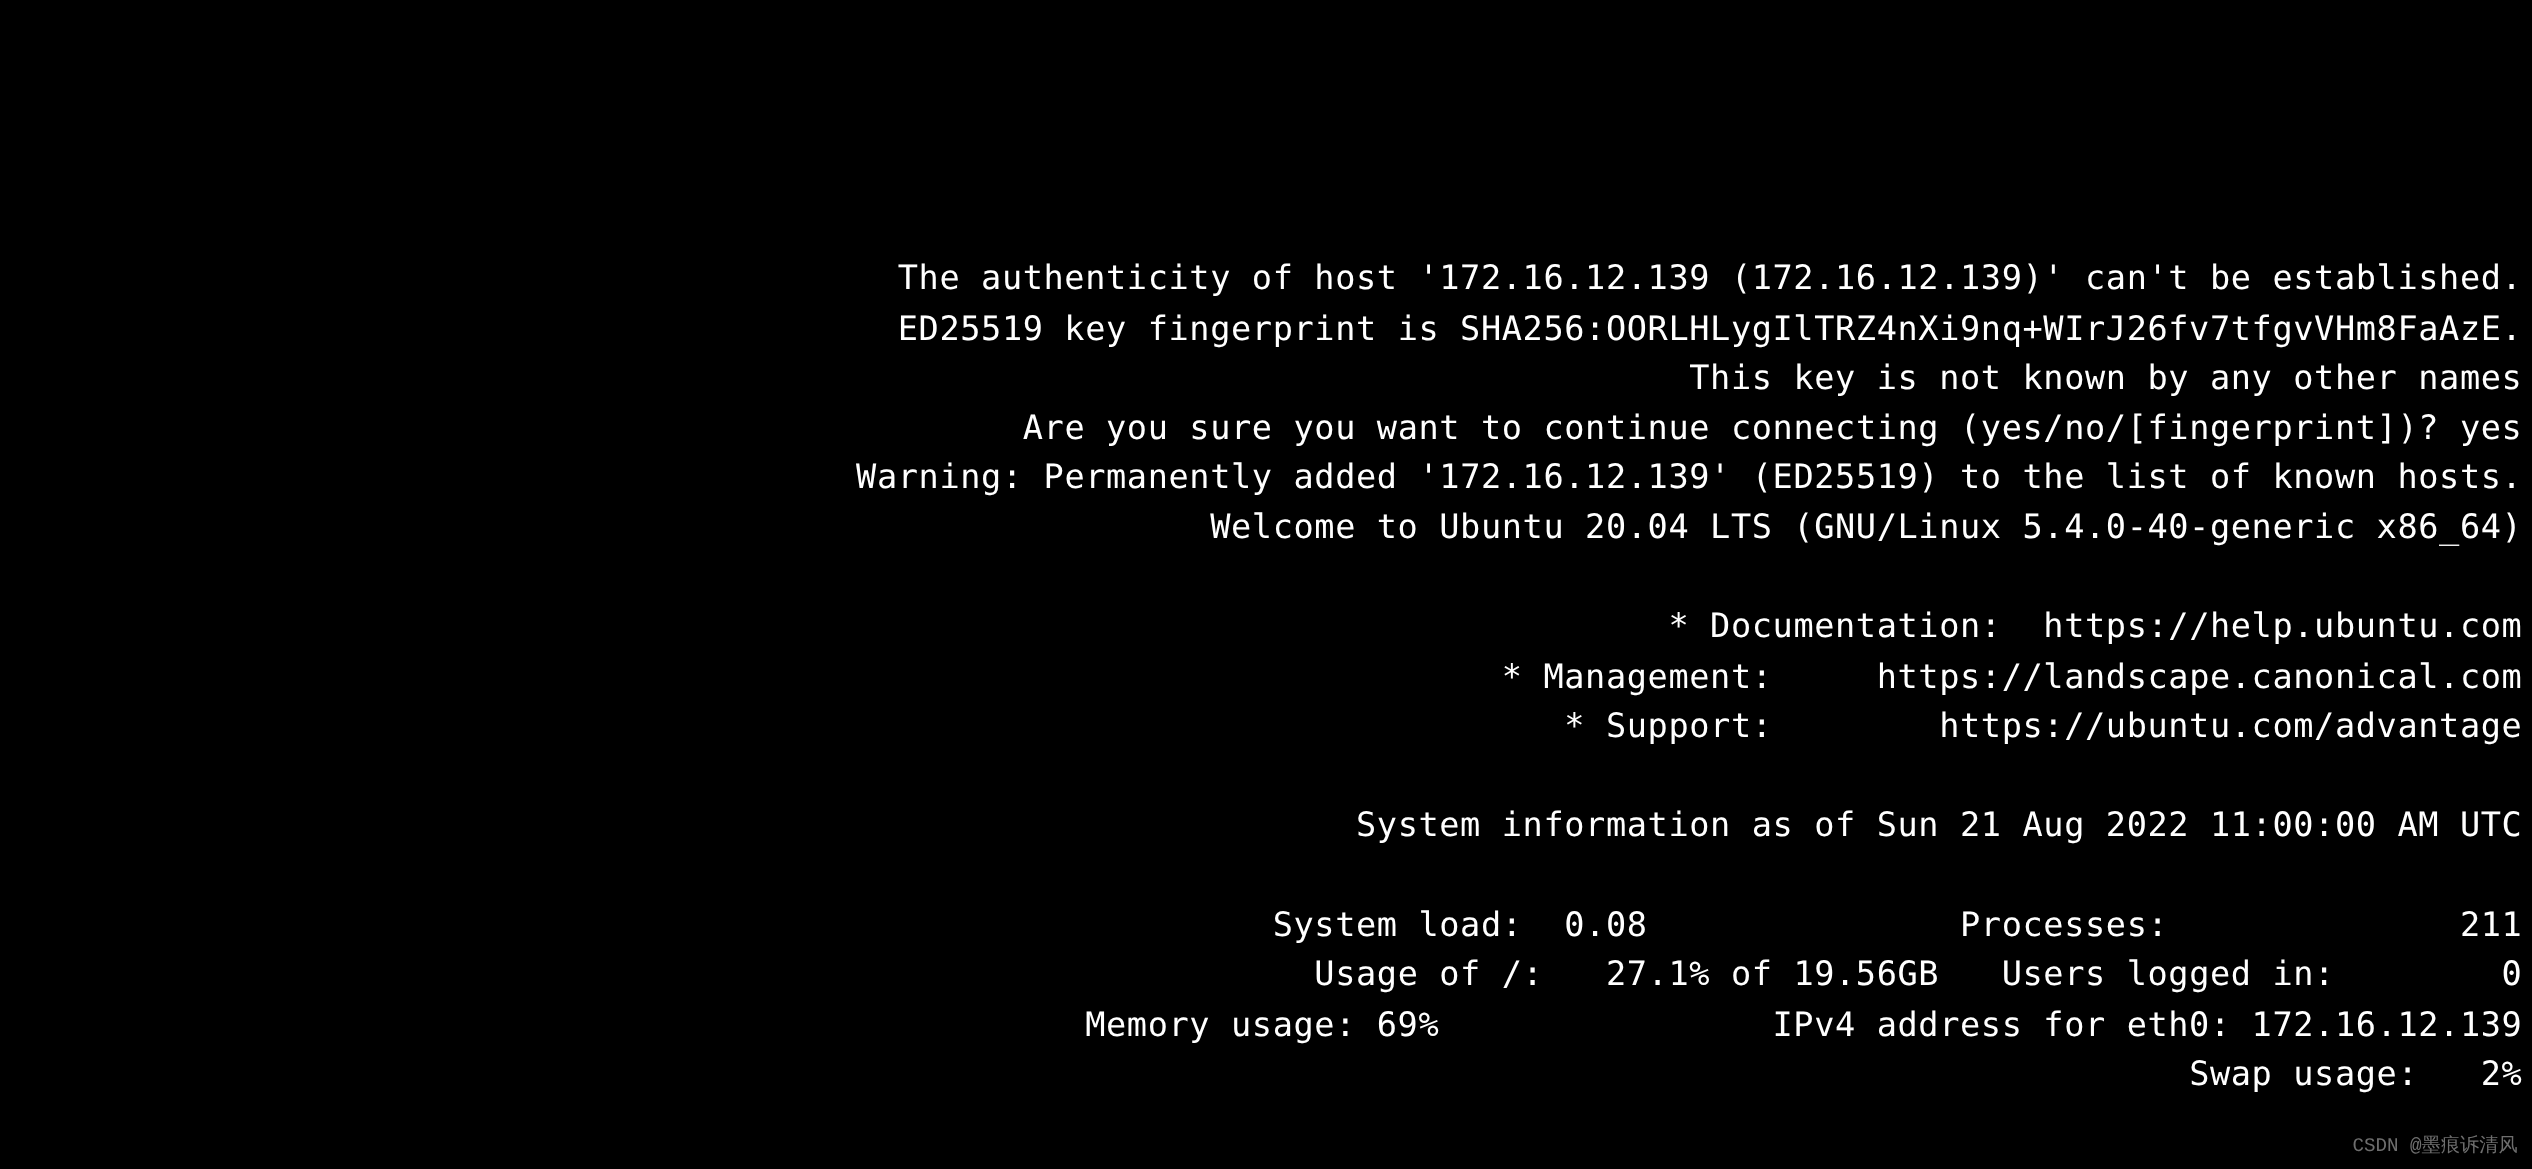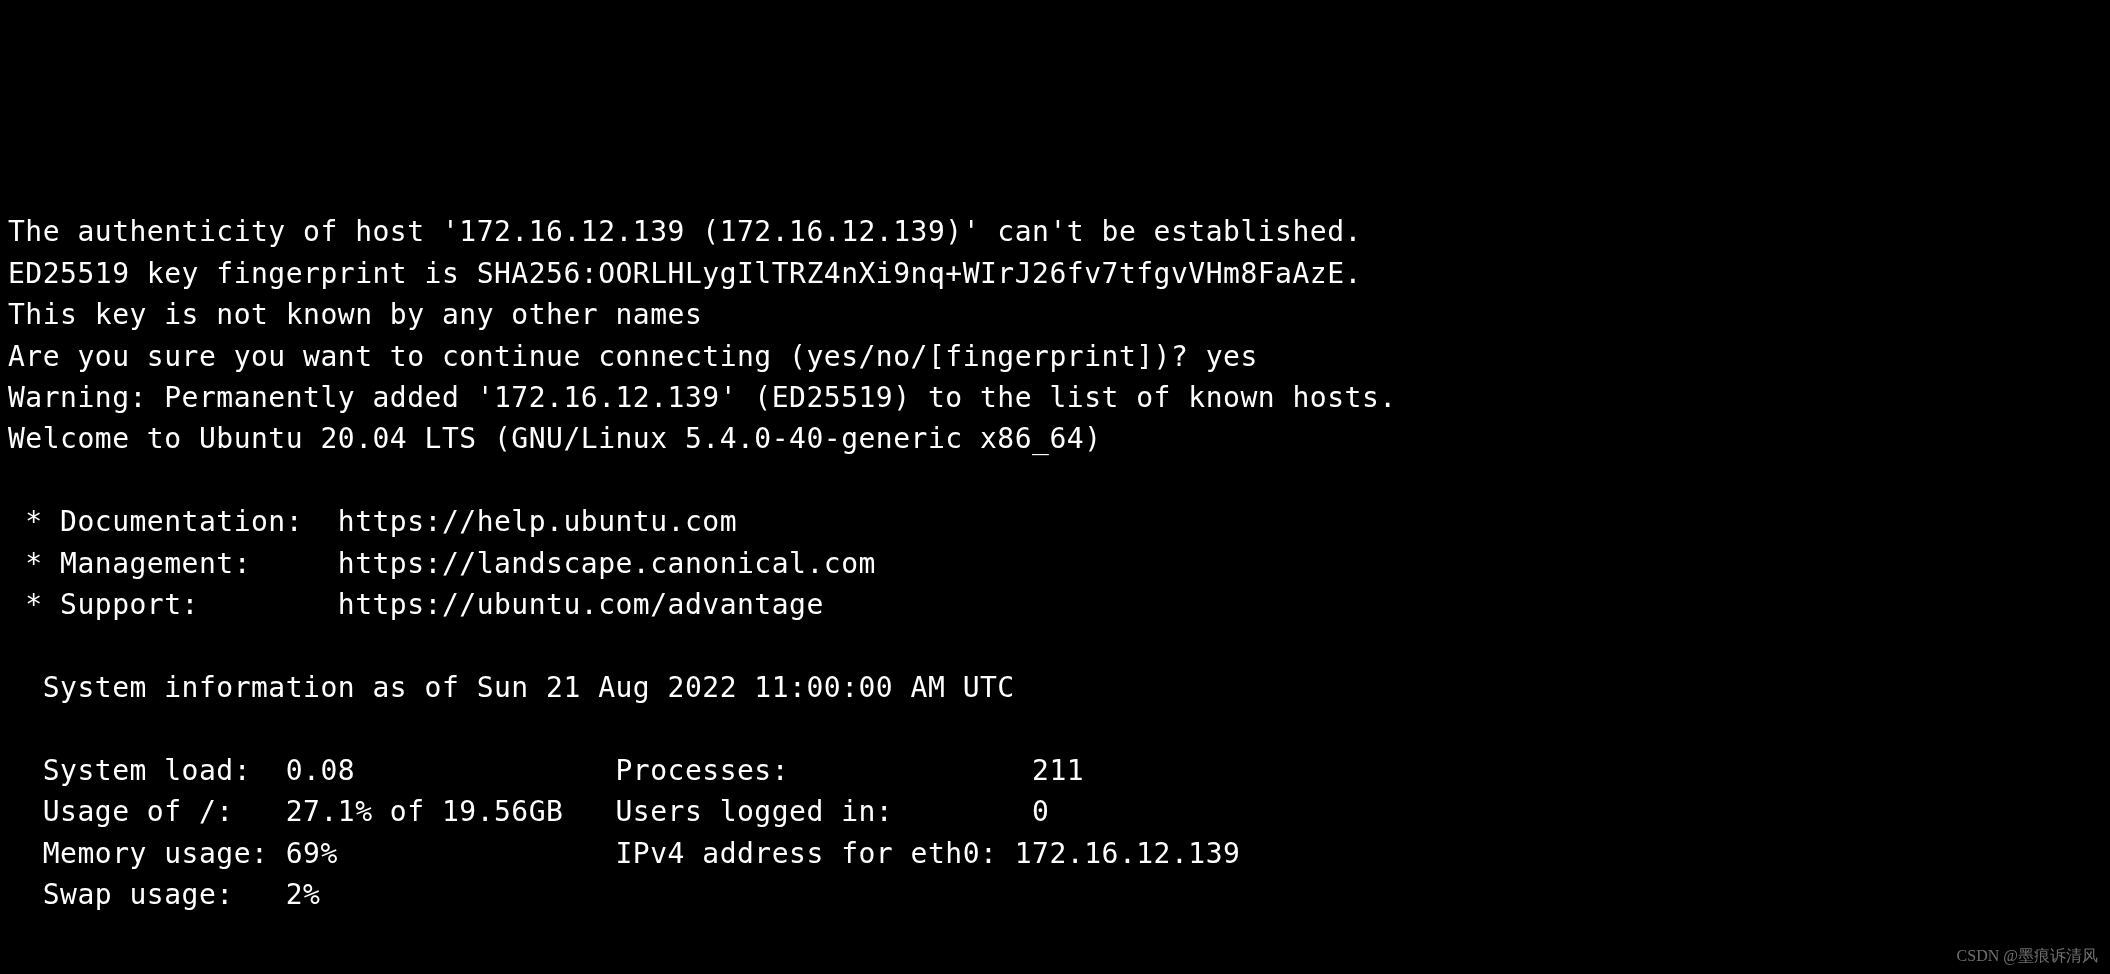--- a/index.html
+++ b/index.html
@@ -1,39 +1,40 @@
 <!DOCTYPE html>
 <html><head>
   <meta charset="utf-8">
   <style>
     * {
       margin: 0;
       padding: 0;
       box-sizing: border-box;
+      text-align: right;
     }
     body {
       background: #000000;
       color: #ffffff;
       font-family: "DejaVu Sans Mono", "Liberation Mono", Consolas, monospace;
       font-size: 28px;
       line-height: 1.48;
       padding: 4px 8px;
       white-space: pre;
       letter-spacing: 0.5px;
     }
     .terminal {
       overflow: hidden;
     }
     .watermark {
       position: fixed;
       bottom: 6px;
       right: 12px;
       font-size: 16px;
       color: rgba(200,200,200,0.55);
-      font-family: Liberation Serif, serif;
+      font-family: Liberation Mono, monospace;
       letter-spacing: 0;
       white-space: nowrap;
     }
   </style>
 </head>
 <body>
 
 
 
 <div class="terminal">

